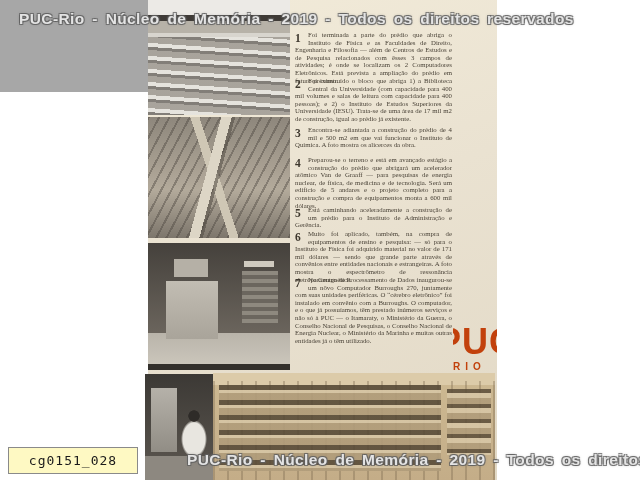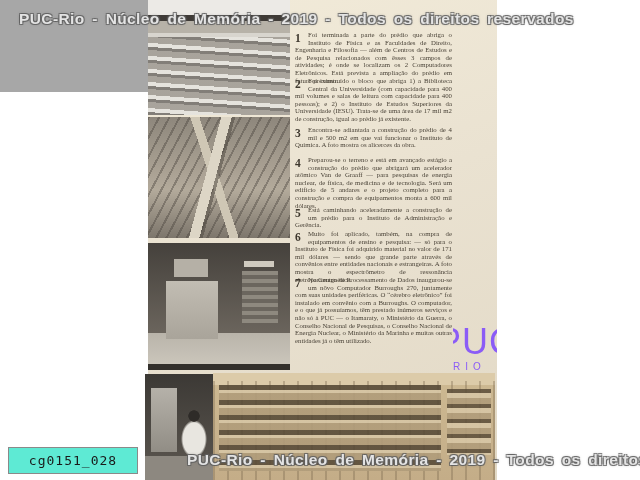--- a/index.html
+++ b/index.html
@@ -67,35 +67,35 @@
     background-repeat:no-repeat;}
 
   
   .para{position:absolute;left:295px;width:157px;
         font-family:"Liberation Serif",serif;font-size:6.8px;line-height:7.6px;
         text-align:justify;color:#4a4338;}
   .para .num{float:left;width:13px;font-size:11.5px;font-weight:bold;line-height:15px;color:#3e382e;}
 
   
   .stamp{position:absolute;left:453px;top:323px;width:44px;height:60px;overflow:hidden;
-         color:#8b5cf6;font-weight:normal;}
+         color:#c2410c;font-weight:bold;}
   .stamp .s1{font-size:36px;line-height:38px;letter-spacing:1px;margin-left:-16px;}
   .stamp .s2{font-size:10px;letter-spacing:5px;margin-left:0px;}
 
   
   .wm{position:absolute;font-weight:bold;font-size:15.5px;letter-spacing:.4px;word-spacing:3px;
       color:#e4e4e4;white-space:nowrap;
       text-shadow:-1px -1px 0 rgba(95,95,95,.75), 1px -1px 0 rgba(95,95,95,.75),
                   -1px 1px 0 rgba(95,95,95,.75), 1px 1px 0 rgba(95,95,95,.75),
                    0 0 3px rgba(120,120,120,.9);padding-left:11px;}
   .wm-top{left:8px;top:10px;}
   .wm-bottom{left:176px;top:451px;}
 
   
-  .id-box{position:absolute;left:8px;top:447px;width:128px;height:25px;background:#5eead4;
+  .id-box{position:absolute;left:8px;top:447px;width:128px;height:25px;background:#fef9c3;
           border:1px solid #8a8a8a;display:flex;align-items:center;justify-content:center;}
   .id-box span{font-family:"DejaVu Sans Mono",monospace;font-size:13px;letter-spacing:1px;color:#1a1a1a;}
 </style>
 </head>
 <body>
 
 <div id="screen">
 
   <div class="backdrop"></div>
   <div class="page"></div>

